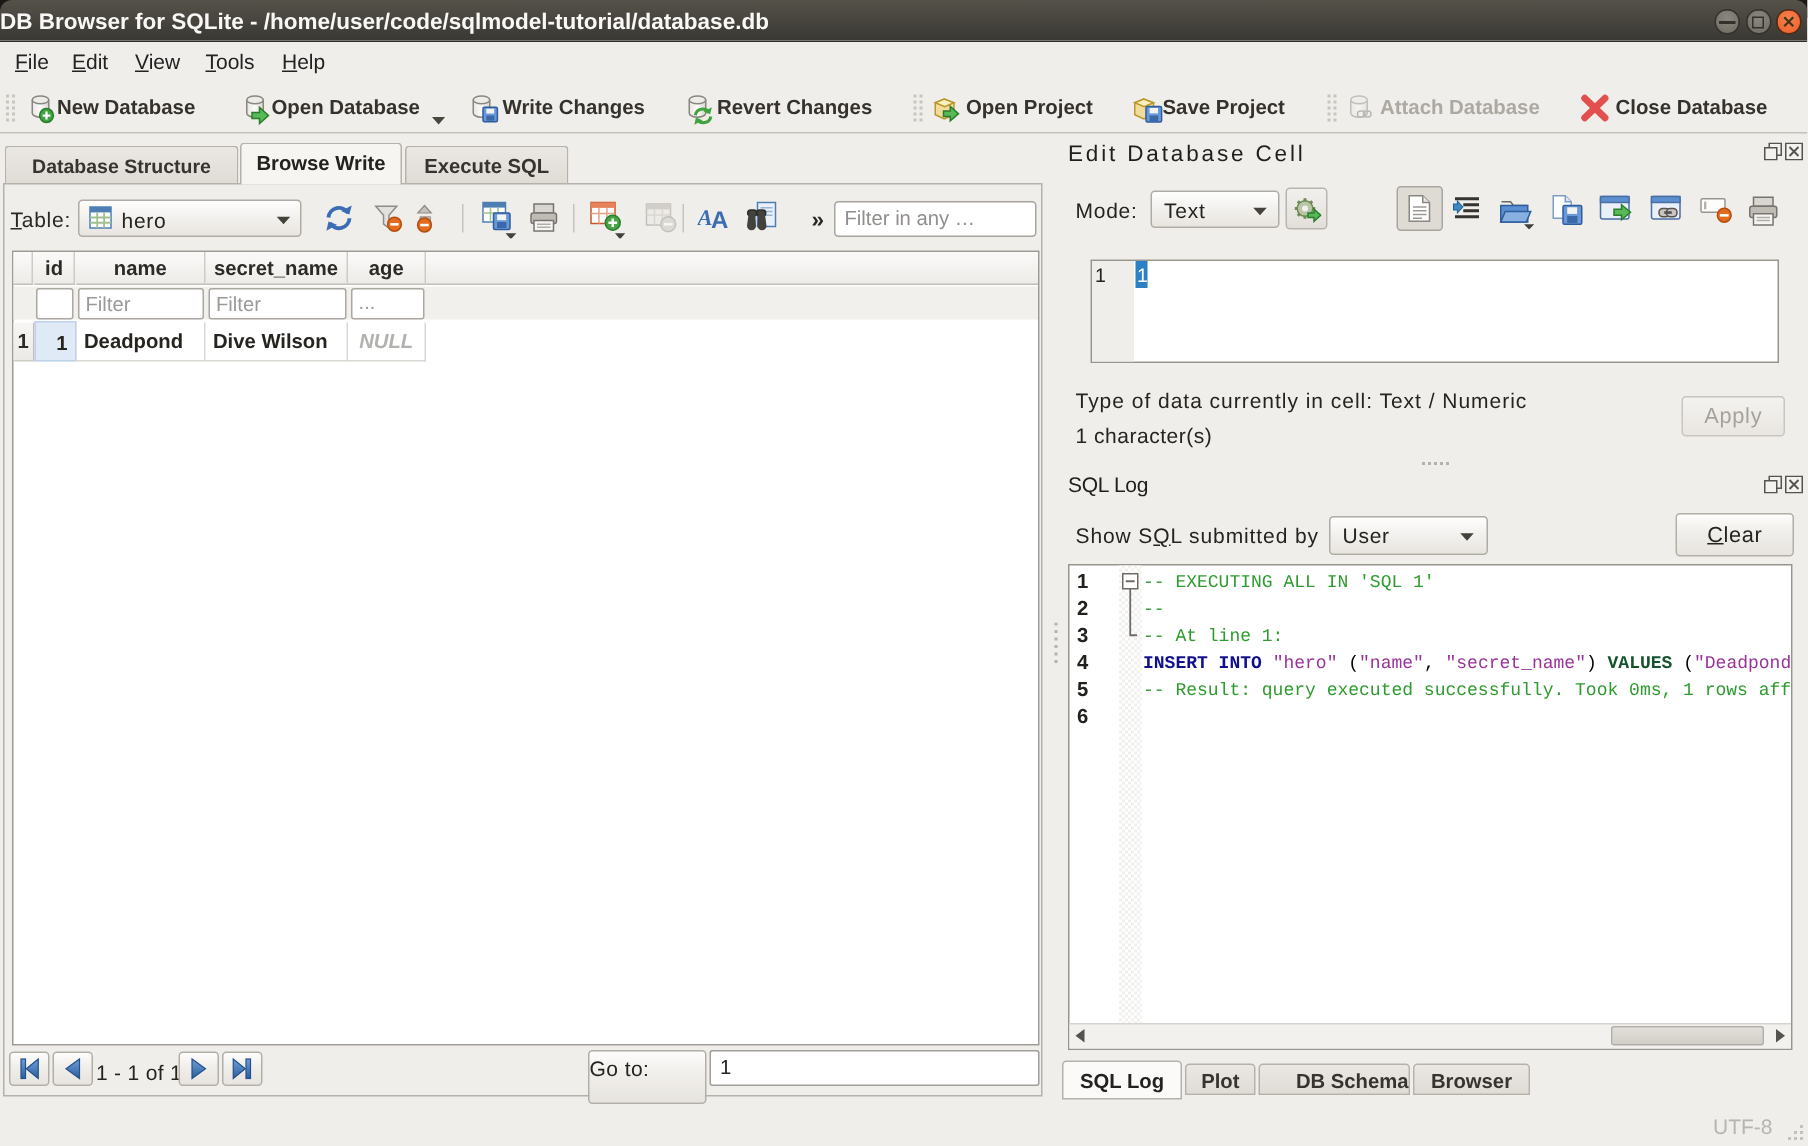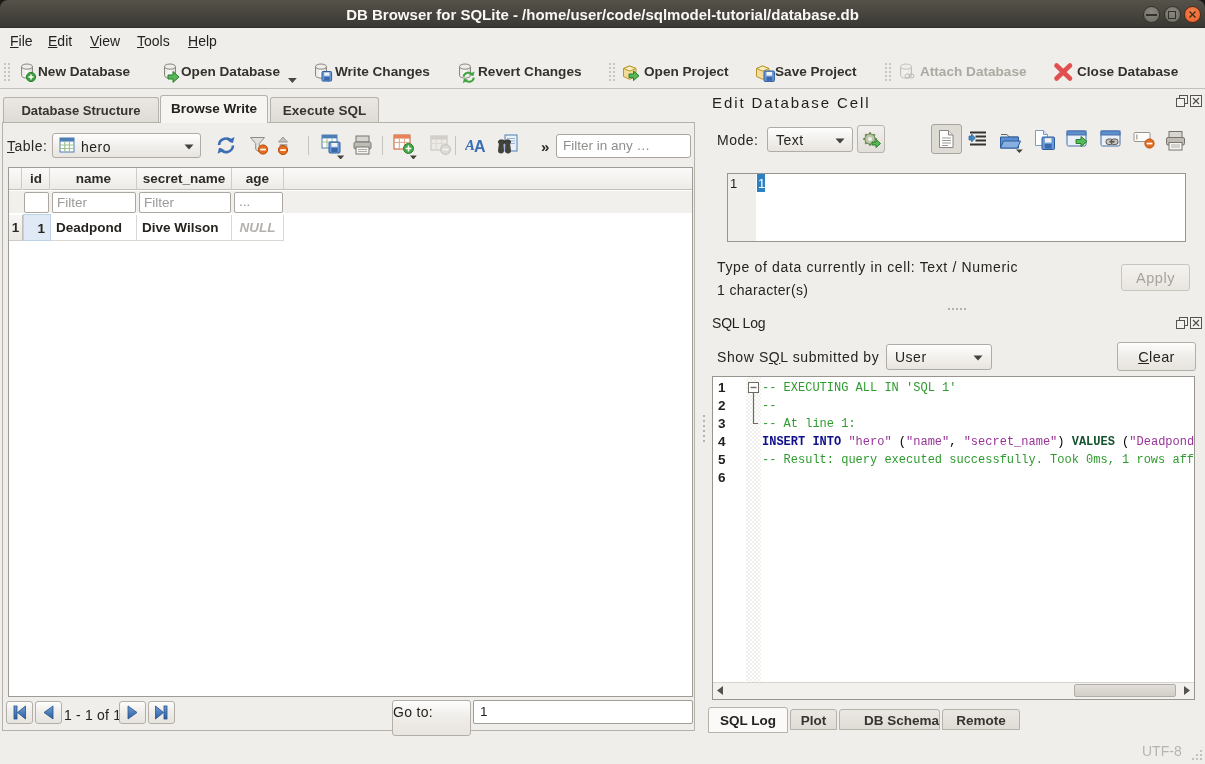--- a/index.html
+++ b/index.html
@@ -6,21 +6,21 @@
 .abs{position:absolute}
 .btn{background:linear-gradient(#fdfdfc,#f0eeea 45%,#e7e4df);border:1px solid #b3afa8;border-radius:3px}
 .combo{background:linear-gradient(#fefefe,#f2f0ed 50%,#e8e5e0);border:1px solid #b0aca5;border-radius:3px}
 .input{background:#fff;border:1px solid #a5a19b;border-radius:2px}
 u{text-decoration:underline}
 </style></head>
 <body>
 
 <div class="abs" style="left:0;top:0;width:1205px;height:12px;background:#1a1915"></div>
 <div class="abs" style="left:0;top:0;width:1205px;height:28px;background:linear-gradient(#55524a,#3f3d37 80%,#3a3832);border-radius:8px 8px 0 0;border-bottom:1px solid #2f2d29"></div>
-<div class="abs" style="left:0;top:6px;width:1205px;text-align:center;color:#faf8f6;font-weight:bold;font-size:15px">DB Browser for SQLite - /home/user/code/sqlmodel-tutorial/database.db</div>
+<div class="abs" style="left:0;top:6px;width:1205px;color:#faf8f6;font-weight:bold;font-size:15px">DB Browser for SQLite - /home/user/code/sqlmodel-tutorial/database.db</div>
 
 <div class="abs" style="left:1143px;top:6px;width:17px;height:17px;border-radius:50%;background:radial-gradient(circle at 50% 35%,#8a877e,#6e6b63);border:1px solid #33312c"></div>
 <div class="abs" style="left:1146px;top:13.5px;width:11px;height:2px;background:#33312c"></div>
 <div class="abs" style="left:1163.5px;top:6px;width:17px;height:17px;border-radius:50%;background:radial-gradient(circle at 50% 35%,#8a877e,#6e6b63);border:1px solid #33312c"></div>
 <div class="abs" style="left:1168px;top:10.5px;width:8px;height:8px;border:1.5px solid #33312c"></div>
 <div class="abs" style="left:1184px;top:6px;width:17px;height:17px;border-radius:50%;background:radial-gradient(circle at 50% 35%,#f4814d,#ef5e2a);border:1px solid #502a12"></div>
 <svg class="abs" style="left:1188px;top:10px" width="9" height="9">
     <path d="M1.5 1.5 L7.5 7.5 M7.5 1.5 L1.5 7.5" stroke="#413517" stroke-width="1.5"></path>
   </svg>
 
@@ -377,21 +377,21 @@
 <svg class="abs" style="left:714px;top:684px" width="12" height="13">
     <path d="M9 2 v9 l-6 -4.5 z" fill="#55534e"></path>
   </svg>
 <div class="abs" style="left:1074px;top:684px;width:102px;height:13px;background:linear-gradient(#e2dfda,#d2cfc9);border:1px solid #b2aea7;border-radius:2px"></div>
 <svg class="abs" style="left:1181px;top:684px" width="12" height="13">
     <path d="M3 2 v9 l6 -4.5 z" fill="#55534e"></path>
   </svg>
 <div class="abs" style="left:708px;top:707px;width:80px;height:26px;background:#fbfaf8;border:1px solid #b5b1ab;border-radius:3px 3px 0 0;text-align:center;line-height:25px;font-size:13.5px;font-weight:bold;color:#24221f;z-index:3">SQL Log</div>
 <div class="abs" style="left:790px;top:709px;width:47px;height:21px;background:linear-gradient(#ebe8e4,#dfdcd6);border:1px solid #b5b1ab;border-radius:3px 3px 0 0;text-align:center;line-height:21px;font-size:13.5px;font-weight:bold;color:#37342f">Plot</div>
 <div class="abs" style="left:839px;top:709px;width:101px;height:21px;background:linear-gradient(#ebe8e4,#dfdcd6);border:1px solid #b5b1ab;border-radius:3px 3px 0 0;text-align:right;line-height:21px;font-size:13.5px;font-weight:bold;color:#37342f">DB Schema</div>
-<div class="abs" style="left:942px;top:709px;width:78px;height:21px;background:linear-gradient(#ebe8e4,#dfdcd6);border:1px solid #b5b1ab;border-radius:3px 3px 0 0;text-align:center;line-height:21px;font-size:13.5px;font-weight:bold;color:#37342f">Remote</div>
+<div class="abs" style="left:942px;top:709px;width:78px;height:21px;background:linear-gradient(#ebe8e4,#dfdcd6);border:1px solid #b5b1ab;border-radius:3px 3px 0 0;text-align:center;line-height:21px;font-size:13.5px;font-weight:bold;color:#37342f">Browser</div>
 <svg class="abs" style="left:1192px;top:750px" width="12" height="12">
     <g fill="#c5c1ba">
       <rect x="8" y="0" width="2" height="2"></rect>
       <rect x="4" y="4" width="2" height="2"></rect>
       <rect x="8" y="4" width="2" height="2"></rect>
       <rect x="0" y="8" width="2" height="2"></rect>
       <rect x="4" y="8" width="2" height="2"></rect>
       <rect x="8" y="8" width="2" height="2"></rect>
     </g>
   </svg>

